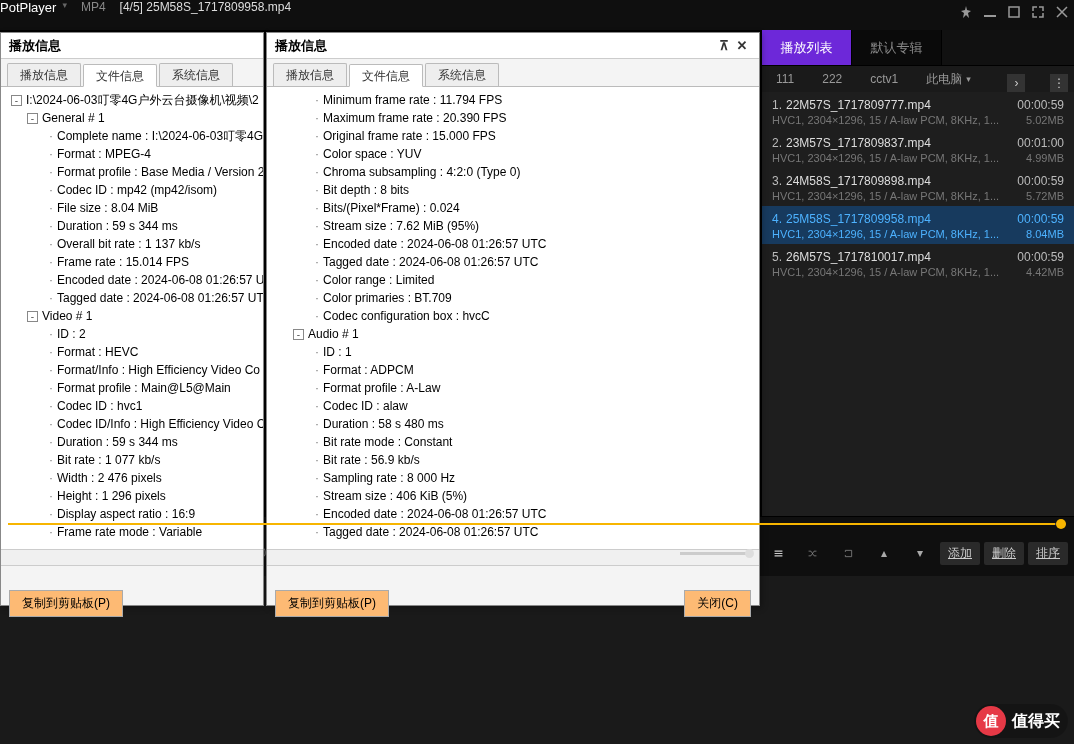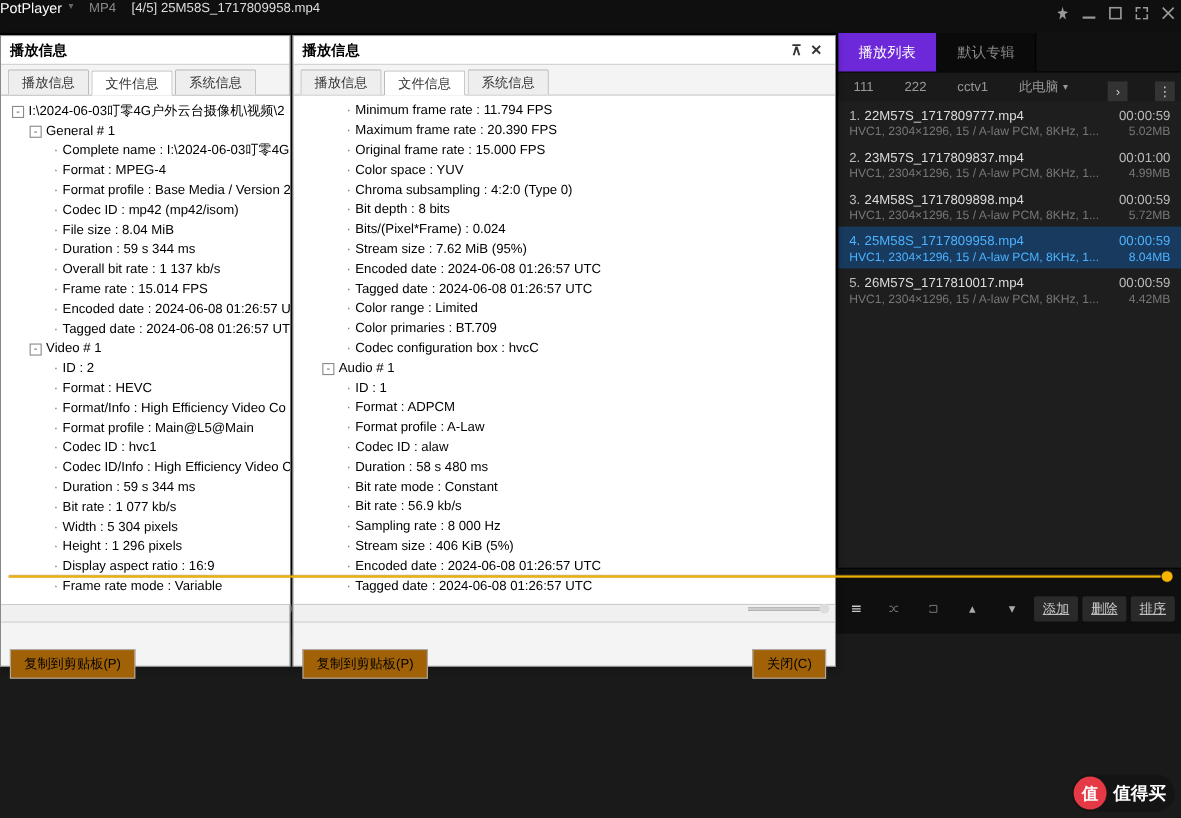--- a/index.html
+++ b/index.html
@@ -41,21 +41,21 @@
 .ptabs { display:flex; height:28px; background:#f4f4f4; border-bottom:1px solid #bbb; padding:4px 6px 0 6px; gap:2px;}
 .ptab { padding:3px 12px; background:#eee; border:1px solid #bbb; border-bottom:none; font-size:12px; color:#333; border-radius:2px 2px 0 0;}
 .ptab.active { background:#fff; border-bottom:1px solid #fff; position:relative; top:1px;}
 .tree { flex:1; overflow:auto; padding:4px 2px; background:#fff; font-size:12px; line-height:18px; }
 .tree .row { white-space:nowrap; padding-left:8px; }
 .tree .lvl1 { padding-left:24px; }
 .tree .lvl2 { padding-left:46px; }
 .exp { display:inline-block; width:11px; height:11px; border:1px solid #888; text-align:center; line-height:9px; font-size:10px; margin-right:4px; color:#555; background:#fff;}
 .dot { color:#777; margin-right:4px;}
 .pfooter { height:40px; border-top:1px solid #ccc; display:flex; align-items:center; padding:0 8px; gap:8px; background:#f4f4f4;}
-.pbtn { padding:4px 12px; background:#a16207; border:1px solid #aaa; font-size:12px; cursor:pointer;margin-top:36px;}
+.pbtn { padding:4px 12px; background:#fdba74; border:1px solid #aaa; font-size:12px; cursor:pointer;margin-top:36px;}
 .pfooter .spacer{flex:1;}
 
 .transport { height:60px; background:#0f0f0f; border-top:1px solid #000;}
 .seek { height:16px; position:relative; padding:6px 8px 0 8px;}
 .seek-track { height:2px; background:#444; position:relative;}
 .seek-fill { position:absolute; left:0; top:0; height:2px; background:#f7b500; width:99%;}
 .seek-knob { position:absolute; right:0; top:-4px; width:10px; height:10px; border-radius:50%; background:#f7b500;}
 .controls { height:40px; display:flex; align-items:center; padding:0 6px; gap:2px; color:#aaa;}
 .cbtn { width:32px; height:32px; display:flex; align-items:center; justify-content:center; cursor:pointer; }
 .cbtn svg{width:14px;height:14px;fill:#ddd;}
@@ -138,21 +138,21 @@
           <div class="row lvl2"><span class="dot">·</span><span>Tagged date : 2024-06-08 01:26:57 UTC</span></div>
           <div class="row lvl1"><span class="exp">-</span><span>Video # 1</span></div>
           <div class="row lvl2"><span class="dot">·</span><span>ID : 2</span></div>
           <div class="row lvl2"><span class="dot">·</span><span>Format : HEVC</span></div>
           <div class="row lvl2"><span class="dot">·</span><span>Format/Info : High Efficiency Video Co</span></div>
           <div class="row lvl2"><span class="dot">·</span><span>Format profile : Main@L5@Main</span></div>
           <div class="row lvl2"><span class="dot">·</span><span>Codec ID : hvc1</span></div>
           <div class="row lvl2"><span class="dot">·</span><span>Codec ID/Info : High Efficiency Video C</span></div>
           <div class="row lvl2"><span class="dot">·</span><span>Duration : 59 s 344 ms</span></div>
           <div class="row lvl2"><span class="dot">·</span><span>Bit rate : 1 077 kb/s</span></div>
-          <div class="row lvl2"><span class="dot">·</span><span>Width : 5 304 pixels</span></div>
+          <div class="row lvl2"><span class="dot">·</span><span>Width : 2 476 pixels</span></div>
           <div class="row lvl2"><span class="dot">·</span><span>Height : 1 296 pixels</span></div>
           <div class="row lvl2"><span class="dot">·</span><span>Display aspect ratio : 16:9</span></div>
           <div class="row lvl2"><span class="dot">·</span><span>Frame rate mode : Variable</span></div>
         </div>
       <div class="scrollbar-h"></div>
       <div class="pfooter">
         <button class="pbtn">复制到剪贴板(P)</button>
       </div>
     </div>
 

